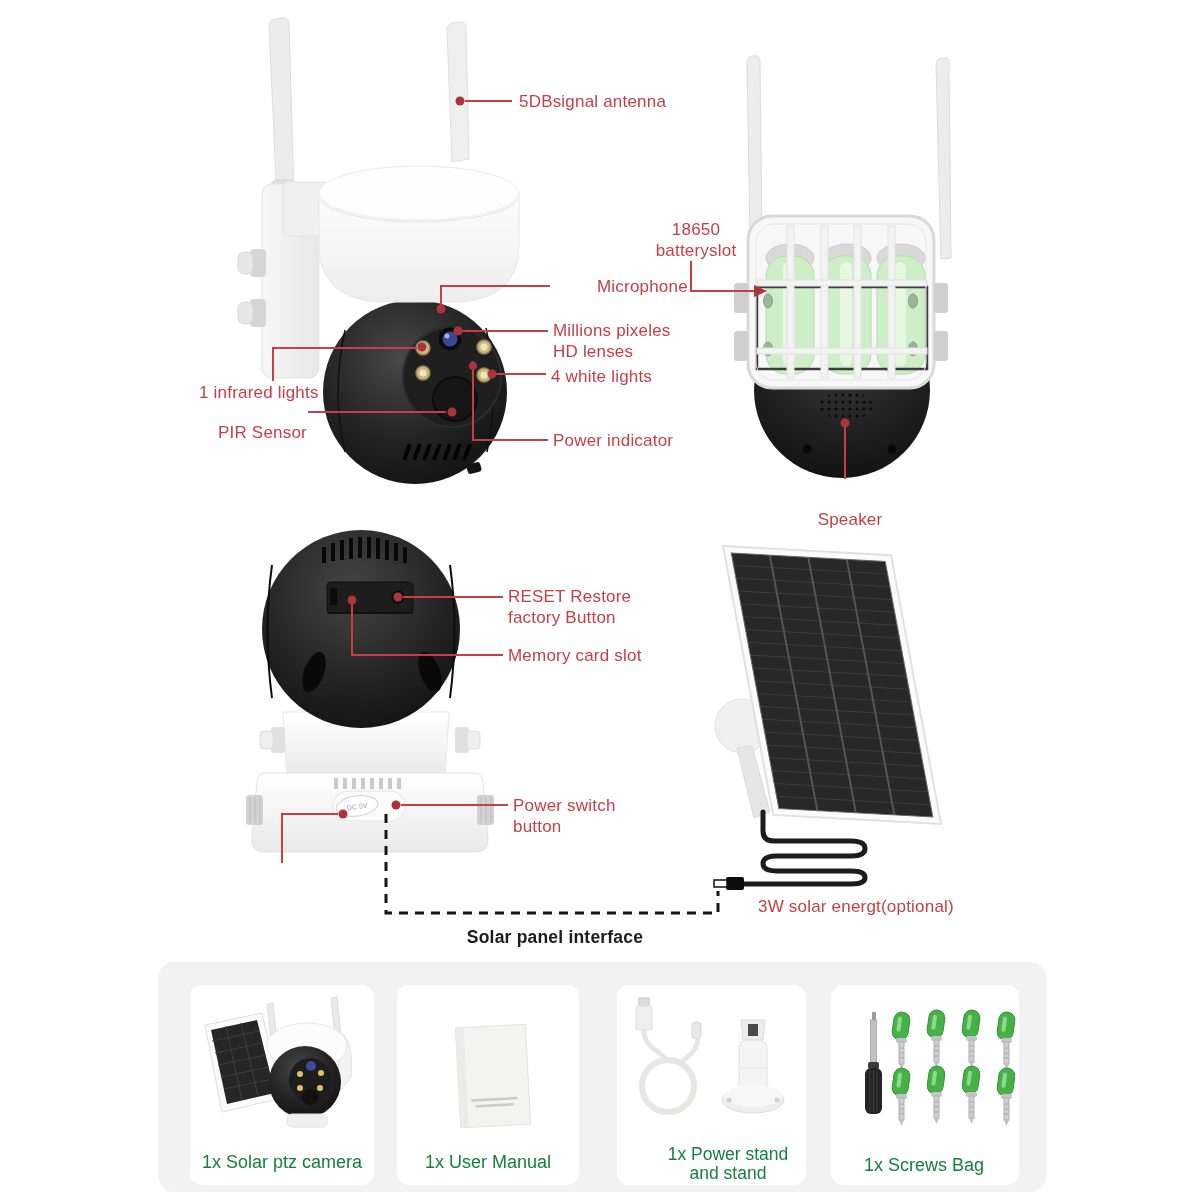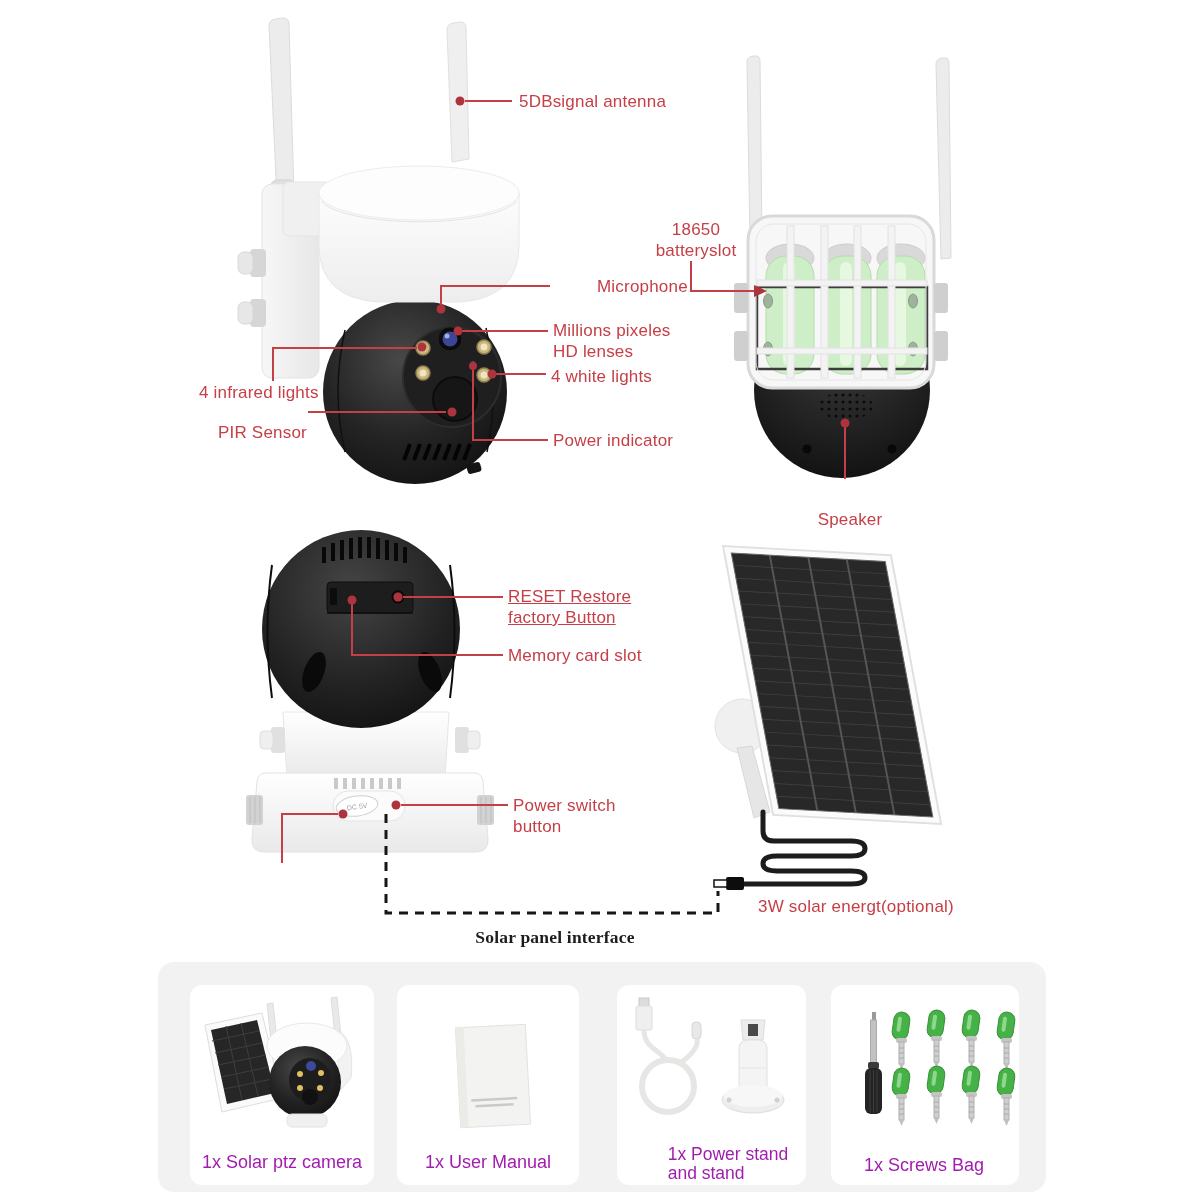--- a/index.html
+++ b/index.html
@@ -3,23 +3,23 @@
 <meta charset="utf-8">
 <style>
   html,body{margin:0;padding:0;background:#fff;}
   .stage{position:relative;width:1200px;height:1200px;background:#ffffff;
          font-family:"Liberation Sans",sans-serif;overflow:hidden;}
   .stage svg{position:absolute;left:0;top:0;z-index:2;}
   .lbl{position:absolute;z-index:3;font-size:17px;line-height:21px;
        color:var(--label-red,#c63e46);white-space:nowrap;letter-spacing:.2px;}
   .lbl span{display:block;}
   .ctr{transform:translateX(-50%);text-align:center;}
-  .dark{color:var(--text-dark,#1c1c1c);font-weight:bold;font-size:17.5px;font-family:Liberation Serif, serif;}
-  .pkg{position:absolute;z-index:3;font-size:18px;line-height:19px;color:#a21caf;
-       white-space:nowrap;transform:translateX(-50%);}
+  .dark{color:var(--text-dark,#1c1c1c);font-weight:bold;font-size:17.5px;}
+  .pkg{position:absolute;z-index:3;font-size:18px;line-height:19px;color:#15803d;
+       white-space:nowrap;transform:translateX(-50%);text-align:center;}
   .strip{position:absolute;z-index:0;left:158px;top:962px;width:888px;height:230px;
          background:#f2f2f2;border-radius:16px;}
   .card{position:absolute;z-index:1;top:985px;height:200px;background:#ffffff;border-radius:12px;}
   .ld{stroke:var(--line-red,#c43f46);stroke-width:2;fill:none;}
   .dot{fill:var(--dot-red,#ad343c);}
   .dash{stroke:var(--dash-black,#161616);stroke-width:3;fill:none;stroke-dasharray:9 7;}
 </style>
 </head>
 <body>
 
@@ -374,29 +374,29 @@
     </g>
   </svg>
 
   <div class="lbl" style="left:519px;top:91px;">5DBsignal antenna</div>
   <div class="lbl" style="left:557px;top:276px;margin-left:40px;">Microphone</div>
   <div class="lbl" style="left:553px;top:320px;">
     <span>Millions pixeles</span>
     <span>HD lenses</span>
   </div>
   <div class="lbl" style="left:551px;top:366px;">4 white lights</div>
-  <div class="lbl" style="left:199px;top:382px;">4 infrared lights</div>
+  <div class="lbl" style="left:199px;top:382px;">1 infrared lights</div>
   <div class="lbl" style="left:218px;top:402px;margin-top:20px;">PIR Sensor</div>
   <div class="lbl" style="left:553px;top:430px;">Power indicator</div>
   <div class="lbl ctr" style="left:696px;top:219px;">
     <span>18650</span>
     <span>batteryslot</span>
   </div>
   <div class="lbl ctr" style="left:850px;top:481px;margin-top:28px;">Speaker</div>
-  <div class="lbl" style="left:508px;top:586px;text-decoration:underline;">
+  <div class="lbl" style="left:508px;top:586px;">
     <span>RESET Restore</span>
     <span>factory Button</span>
   </div>
   <div class="lbl" style="left:508px;top:645px;">Memory card slot</div>
   <div class="lbl" style="left:513px;top:795px;">
     <span>Power switch</span>
     <span>button</span>
   </div>
   <div class="lbl dark ctr" style="left:555px;top:927px;">Solar panel interface</div>
   <div class="lbl" style="left:758px;top:896px;">3W solar energt(optional)</div>

